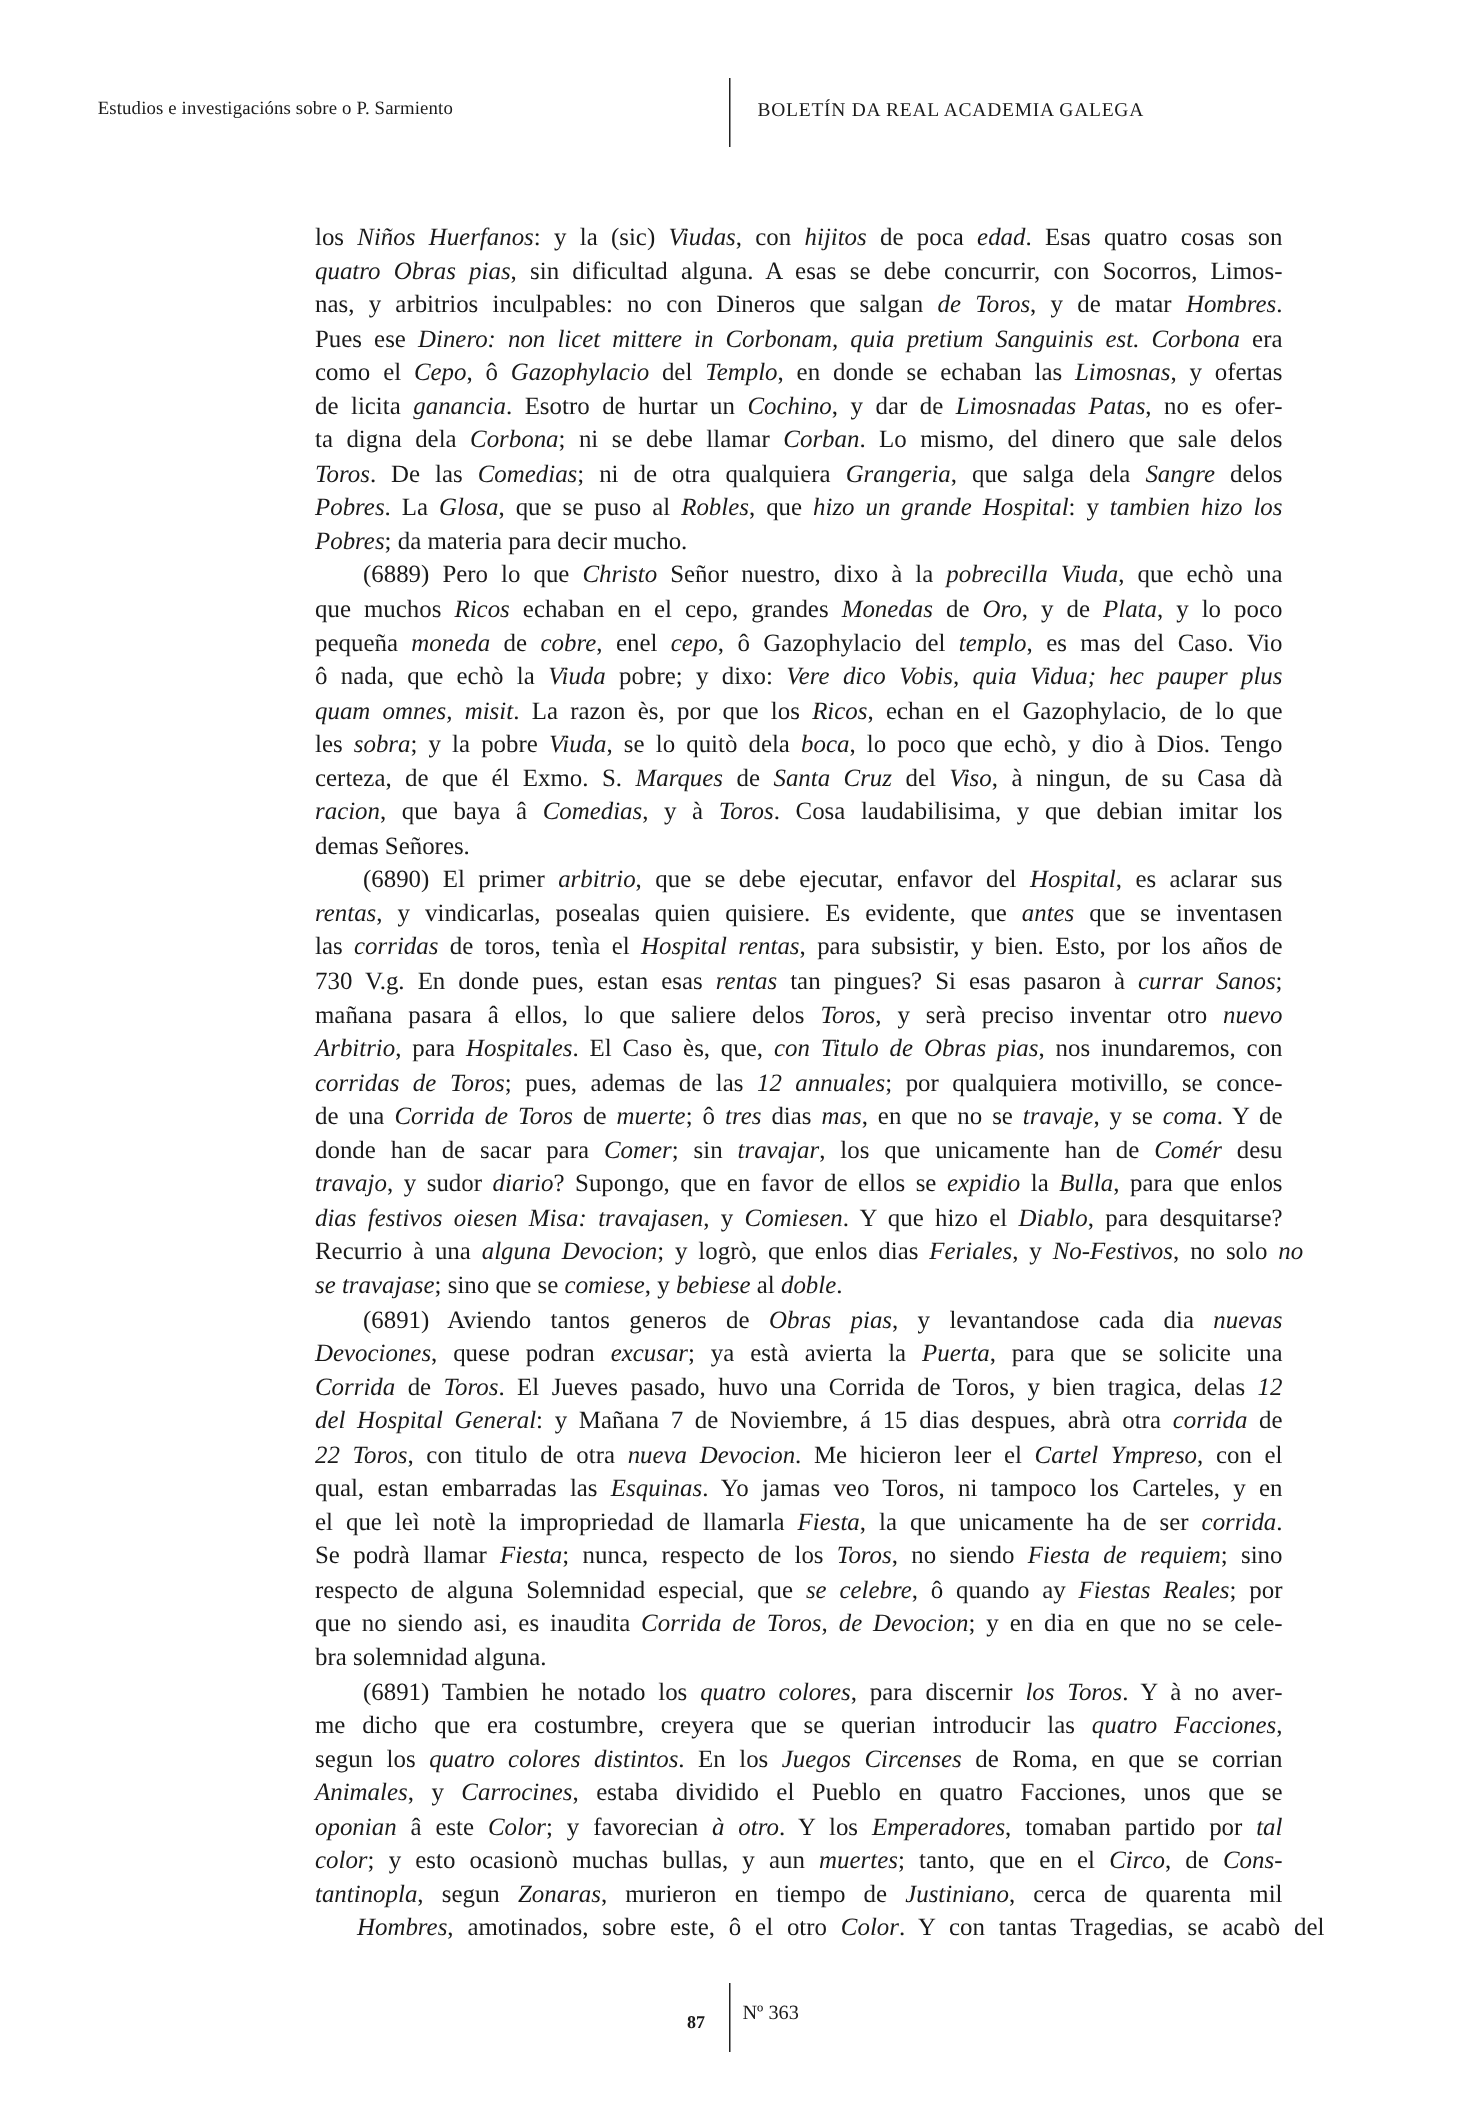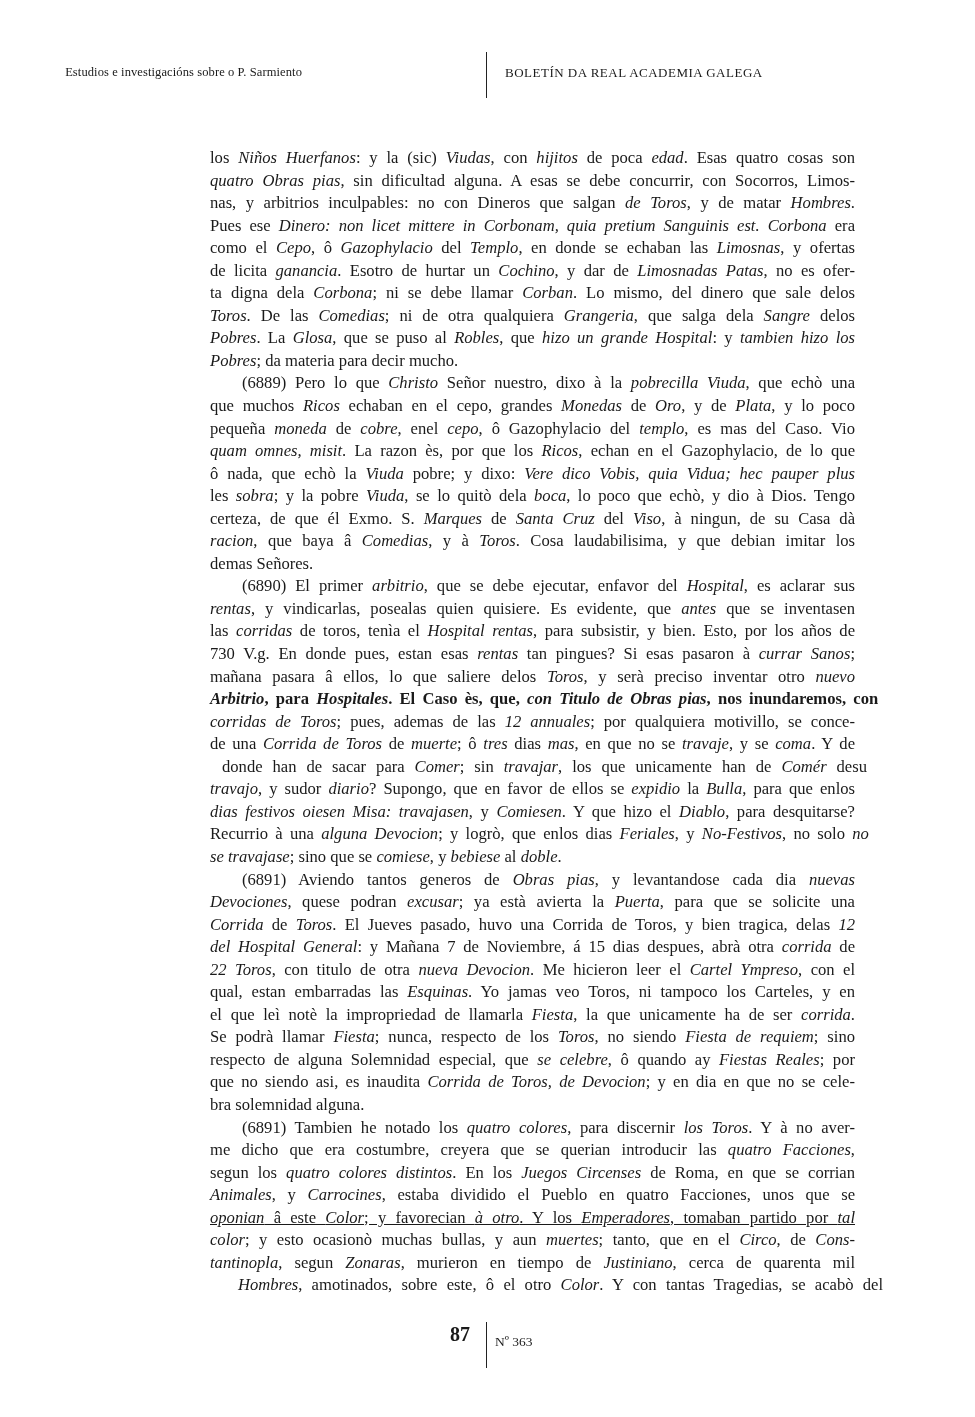--- a/index.html
+++ b/index.html
@@ -12,21 +12,21 @@
   .header-right { position:absolute; left:505px; top:13px; font-size:13px;
                   font-family:"Liberation Serif", serif; white-space:nowrap; letter-spacing:0.5px; }
   .body-text { position:absolute; left:210px; top:147px; width:645px;
                font-family:"Liberation Serif", serif; font-size:16.6px; line-height:22.55px; }
   .line { display:block; height:22.55px; white-space:nowrap; text-align:justify;
           text-align-last:justify; overflow:visible; }
   .line.last { text-align-last:left; }
   .line.indent { padding-left:32px; }
   .it { font-style:italic; }
   .footer { position:absolute; top:1322px; left:0; width:975px; height:48px; }
-  .page-num { position:absolute; right:505px; top:1px; font-weight:bold; font-size:20px;
+  .page-num { position:absolute; right:505px; top:19px; font-weight:bold; font-size:12px;
               font-family:"Liberation Serif", serif; }
   .footer-rule { position:absolute; left:486px; top:0; width:1.3px; height:46px; background:#222; }
   .issue-num { position:absolute; left:495px; top:12px; font-size:13.5px;
                font-family:"Liberation Serif", serif; }
 </style>
 </head>
 <body>
 
 <div class="header">
   <span class="header-left">Estudios e investigacións sobre o P. Sarmiento</span>
@@ -41,55 +41,55 @@
     <span class="line" style="white-space: nowrap; display: block; word-spacing: 3.91466px;"><span>Pues ese </span><span class="it">Dinero: non licet mittere in Corbonam, quia pretium Sanguinis est. Corbona</span><span> era</span></span>
     <span class="line" style="white-space: nowrap; display: block; word-spacing: 4.4029px;"><span>como el </span><span class="it">Cepo</span><span>, ô </span><span class="it">Gazophylacio</span><span> del </span><span class="it">Templo</span><span>, en donde se echaban las </span><span class="it">Limosnas</span><span>, y ofertas</span></span>
     <span class="line" style="white-space: nowrap; display: block; word-spacing: 4.18542px;"><span>de licita </span><span class="it">ganancia</span><span>. Esotro de hurtar un </span><span class="it">Cochino</span><span>, y dar de </span><span class="it">Limosnadas Patas</span><span>, no es ofer-</span></span>
     <span class="line" style="white-space: nowrap; display: block; word-spacing: 4.80833px;"><span>ta digna dela </span><span class="it">Corbona</span><span>; ni se debe llamar </span><span class="it">Corban</span><span>. Lo mismo, del dinero que sale delos</span></span>
     <span class="line" style="white-space: nowrap; display: block; word-spacing: 5.82933px;"><span class="it">Toros</span><span>. De las </span><span class="it">Comedias</span><span>; ni de otra qualquiera </span><span class="it">Grangeria</span><span>, que salga dela </span><span class="it">Sangre</span><span> delos</span></span>
     <span class="line" style="white-space: nowrap; display: block; word-spacing: 3.15723px;"><span class="it">Pobres</span><span>. La </span><span class="it">Glosa</span><span>, que se puso al </span><span class="it">Robles</span><span>, que </span><span class="it">hizo un grande Hospital</span><span>: y </span><span class="it">tambien hizo los</span></span>
     <span class="line last" style="white-space: nowrap;"><span class="it">Pobres</span><span>; da materia para decir mucho.</span></span>
     <span class="line indent" style="white-space: nowrap; display: block; word-spacing: 4.54353px;"><span>(6889) Pero lo que </span><span class="it">Christo</span><span> Señor nuestro, dixo à la </span><span class="it">pobrecilla Viuda</span><span>, que echò una</span></span>
     <span class="line" style="white-space: nowrap; display: block; word-spacing: 4.54688px;"><span>que muchos </span><span class="it">Ricos</span><span> echaban en el cepo, grandes </span><span class="it">Monedas</span><span> de </span><span class="it">Oro</span><span>, y de </span><span class="it">Plata</span><span>, y lo poco</span></span>
     <span class="line" style="white-space: nowrap; display: block; word-spacing: 4.79688px;"><span>pequeña </span><span class="it">moneda</span><span> de </span><span class="it">cobre</span><span>, enel </span><span class="it">cepo</span><span>, ô Gazophylacio del </span><span class="it">templo</span><span>, es mas del Caso. Vio</span></span>
+    <span class="line" style="white-space: nowrap; display: block; word-spacing: 4.73047px;"><span>ô nada, que echò la </span><span class="it">Viuda</span><span> pobre; y dixo: </span><span class="it">Vere dico Vobis, quia Vidua; hec pauper plus</span></span>
     <span class="line" style="white-space: nowrap; display: block; word-spacing: 4.05176px;"><span class="it">quam omnes, misit</span><span>. La razon ès, por que los </span><span class="it">Ricos</span><span>, echan en el Gazophylacio, de lo que</span></span>
-    <span class="line" style="white-space: nowrap; display: block; word-spacing: 4.73047px;"><span>ô nada, que echò la </span><span class="it">Viuda</span><span> pobre; y dixo: </span><span class="it">Vere dico Vobis, quia Vidua; hec pauper plus</span></span>
     <span class="line" style="white-space: nowrap; display: block; word-spacing: 3.25822px;"><span>les </span><span class="it">sobra</span><span>; y la pobre </span><span class="it">Viuda</span><span>, se lo quitò dela </span><span class="it">boca</span><span>, lo poco que echò, y dio à Dios. Tengo</span></span>
     <span class="line" style="white-space: nowrap; display: block; word-spacing: 4.81158px;"><span>certeza, de que él Exmo. S. </span><span class="it">Marques</span><span> de </span><span class="it">Santa Cruz</span><span> del </span><span class="it">Viso</span><span>, à ningun, de su Casa dà</span></span>
     <span class="line" style="white-space: nowrap; display: block; word-spacing: 6.25893px;"><span class="it">racion</span><span>, que baya â </span><span class="it">Comedias</span><span>, y à </span><span class="it">Toros</span><span>. Cosa laudabilisima, y que debian imitar los</span></span>
     <span class="line last" style="white-space: nowrap;"><span>demas Señores.</span></span>
     <span class="line indent" style="white-space: nowrap; display: block; word-spacing: 4.80889px;"><span>(6890) El primer </span><span class="it">arbitrio</span><span>, que se debe ejecutar, enfavor del </span><span class="it">Hospital</span><span>, es aclarar sus</span></span>
     <span class="line" style="white-space: nowrap; display: block; word-spacing: 5.8737px;"><span class="it">rentas</span><span>, y vindicarlas, posealas quien quisiere. Es evidente, que </span><span class="it">antes</span><span> que se inventasen</span></span>
     <span class="line" style="white-space: nowrap; display: block; word-spacing: 3.43262px;"><span>las </span><span class="it">corridas</span><span> de toros, tenìa el </span><span class="it">Hospital rentas</span><span>, para subsistir, y bien. Esto, por los años de</span></span>
     <span class="line" style="white-space: nowrap; display: block; word-spacing: 4.54896px;"><span>730 V.g. En donde pues, estan esas </span><span class="it">rentas</span><span> tan pingues? Si esas pasaron à </span><span class="it">currar Sanos</span><span>;</span></span>
     <span class="line" style="white-space: nowrap; display: block; word-spacing: 6.46205px;"><span>mañana pasara â ellos, lo que saliere delos </span><span class="it">Toros</span><span>, y serà preciso inventar otro </span><span class="it">nuevo</span></span>
-    <span class="line" style="white-space: nowrap; display: block; word-spacing: 3.07366px; font-weight: bold;"><span class="it">Arbitrio</span><span>, para </span><span class="it">Hospitales</span><span>. El Caso ès, que, </span><span class="it">con Titulo de Obras pias</span><span>, nos inundaremos, con</span></span>
+    <span class="line" style="white-space: nowrap; display: block; word-spacing: 3.07366px;"><span class="it">Arbitrio</span><span>, para </span><span class="it">Hospitales</span><span>. El Caso ès, que, </span><span class="it">con Titulo de Obras pias</span><span>, nos inundaremos, con</span></span>
     <span class="line" style="white-space: nowrap; display: block; word-spacing: 4.86178px;"><span class="it">corridas de Toros</span><span>; pues, ademas de las </span><span class="it">12 annuales</span><span>; por qualquiera motivillo, se conce-</span></span>
     <span class="line" style="white-space: nowrap; display: block; word-spacing: 2.51016px;"><span>de una </span><span class="it">Corrida de Toros</span><span> de </span><span class="it">muerte</span><span>; ô </span><span class="it">tres</span><span> dias </span><span class="it">mas</span><span>, en que no se </span><span class="it">travaje</span><span>, y se </span><span class="it">coma</span><span>. Y de</span></span>
-    <span class="line" style="white-space: nowrap; display: block; word-spacing: 5.81138px; margin-left: 12px;"><span>donde han de sacar para </span><span class="it">Comer</span><span>; sin </span><span class="it">travajar</span><span>, los que unicamente han de </span><span class="it">Comér</span><span> desu</span></span>
+    <span class="line" style="white-space: nowrap; display: block; word-spacing: 5.81138px;"><span>donde han de sacar para </span><span class="it">Comer</span><span>; sin </span><span class="it">travajar</span><span>, los que unicamente han de </span><span class="it">Comér</span><span> desu</span></span>
     <span class="line" style="white-space: nowrap; display: block; word-spacing: 2.89551px;"><span class="it">travajo</span><span>, y sudor </span><span class="it">diario</span><span>? Supongo, que en favor de ellos se </span><span class="it">expidio</span><span> la </span><span class="it">Bulla</span><span>, para que enlos</span></span>
     <span class="line" style="white-space: nowrap; display: block; word-spacing: 3.40986px;"><span class="it">dias festivos oiesen Misa: travajasen</span><span>, y </span><span class="it">Comiesen</span><span>. Y que hizo el </span><span class="it">Diablo</span><span>, para desquitarse?</span></span>
     <span class="line" style="white-space: nowrap; display: block; word-spacing: 3.11563px;"><span>Recurrio à una </span><span class="it">alguna Devocion</span><span>; y logrò, que enlos dias </span><span class="it">Feriales</span><span>, y </span><span class="it">No-Festivos</span><span>, no solo </span><span class="it">no</span></span>
     <span class="line last" style="white-space: nowrap;"><span class="it">se travajase</span><span>; sino que se </span><span class="it">comiese</span><span>, y </span><span class="it">bebiese</span><span> al </span><span class="it">doble</span><span>.</span></span>
     <span class="line indent" style="white-space: nowrap; display: block; word-spacing: 8.74716px;"><span>(6891) Aviendo tantos generos de </span><span class="it">Obras pias</span><span>, y levantandose cada dia </span><span class="it">nuevas</span></span>
     <span class="line" style="white-space: nowrap; display: block; word-spacing: 6.40625px;"><span class="it">Devociones</span><span>, quese podran </span><span class="it">excusar</span><span>; ya està avierta la </span><span class="it">Puerta</span><span>, para que se solicite una</span></span>
     <span class="line" style="white-space: nowrap; display: block; word-spacing: 4.12604px;"><span class="it">Corrida</span><span> de </span><span class="it">Toros</span><span>. El Jueves pasado, huvo una Corrida de Toros, y bien tragica, delas </span><span class="it">12</span></span>
     <span class="line" style="white-space: nowrap; display: block; word-spacing: 3.64479px;"><span class="it">del Hospital General</span><span>: y Mañana 7 de Noviembre, á 15 dias despues, abrà otra </span><span class="it">corrida</span><span> de</span></span>
     <span class="line" style="white-space: nowrap; display: block; word-spacing: 4.28542px;"><span class="it">22 Toros</span><span>, con titulo de otra </span><span class="it">nueva Devocion</span><span>. Me hicieron leer el </span><span class="it">Cartel Ympreso</span><span>, con el</span></span>
     <span class="line" style="white-space: nowrap; display: block; word-spacing: 4.73103px;"><span>qual, estan embarradas las </span><span class="it">Esquinas</span><span>. Yo jamas veo Toros, ni tampoco los Carteles, y en</span></span>
     <span class="line" style="white-space: nowrap; display: block; word-spacing: 4.50833px;"><span>el que leì notè la impropriedad de llamarla </span><span class="it">Fiesta</span><span>, la que unicamente ha de ser </span><span class="it">corrida</span><span>.</span></span>
     <span class="line" style="white-space: nowrap; display: block; word-spacing: 4.7221px;"><span>Se podrà llamar </span><span class="it">Fiesta</span><span>; nunca, respecto de los </span><span class="it">Toros</span><span>, no siendo </span><span class="it">Fiesta de requiem</span><span>; sino</span></span>
     <span class="line" style="white-space: nowrap; display: block; word-spacing: 4.39543px;"><span>respecto de alguna Solemnidad especial, que </span><span class="it">se celebre</span><span>, ô quando ay </span><span class="it">Fiestas Reales</span><span>; por</span></span>
     <span class="line" style="white-space: nowrap; display: block; word-spacing: 3.12934px;"><span>que no siendo asi, es inaudita </span><span class="it">Corrida de Toros, de Devocion</span><span>; y en dia en que no se cele-</span></span>
     <span class="line last" style="white-space: nowrap;"><span>bra solemnidad alguna.</span></span>
     <span class="line indent" style="white-space: nowrap; display: block; word-spacing: 4.4096px;"><span>(6891) Tambien he notado los </span><span class="it">quatro colores</span><span>, para discernir </span><span class="it">los Toros</span><span>. Y à no aver-</span></span>
     <span class="line" style="white-space: nowrap; display: block; word-spacing: 7.03125px;"><span>me dicho que era costumbre, creyera que se querian introducir las </span><span class="it">quatro Facciones</span><span>,</span></span>
     <span class="line" style="white-space: nowrap; display: block; word-spacing: 4.85379px;"><span>segun los </span><span class="it">quatro colores distintos</span><span>. En los </span><span class="it">Juegos Circenses</span><span> de Roma, en que se corrian</span></span>
     <span class="line" style="white-space: nowrap; display: block; word-spacing: 7.52083px;"><span class="it">Animales</span><span>, y </span><span class="it">Carrocines</span><span>, estaba dividido el Pueblo en quatro Facciones, unos que se</span></span>
-    <span class="line" style="white-space: nowrap; display: block; word-spacing: 5.09375px; text-decoration: underline;"><span class="it">oponian</span><span> â este </span><span class="it">Color</span><span>; y favorecian </span><span class="it">à otro</span><span>. Y los </span><span class="it">Emperadores</span><span>, tomaban partido por </span><span class="it">tal</span></span>
+    <span class="line" style="white-space: nowrap; display: block; word-spacing: 5.09375px;"><span class="it">oponian</span><span> â este </span><span class="it">Color</span><span>; y favorecian </span><span class="it">à otro</span><span>. Y los </span><span class="it">Emperadores</span><span>, tomaban partido por </span><span class="it">tal</span></span>
     <span class="line" style="white-space: nowrap; display: block; word-spacing: 5.30938px;"><span class="it">color</span><span>; y esto ocasionò muchas bullas, y aun </span><span class="it">muertes</span><span>; tanto, que en el </span><span class="it">Circo</span><span>, de </span><span class="it">Cons-</span></span>
     <span class="line" style="white-space: nowrap; display: block; word-spacing: 7.93892px;"><span class="it">tantinopla</span><span>, segun </span><span class="it">Zonaras</span><span>, murieron en tiempo de </span><span class="it">Justiniano</span><span>, cerca de quarenta mil</span></span>
     <span class="line" style="white-space: nowrap; display: block; word-spacing: 5.08705px; margin-left: 28px;"><span class="it">Hombres</span><span>, amotinados, sobre este, ô el otro </span><span class="it">Color</span><span>. Y con tantas Tragedias, se acabò del</span></span>
   </div>
 
 <div class="footer">
   <span class="page-num">87</span>
   <span class="footer-rule"></span>
   <span class="issue-num">Nº 363</span>
 </div>

